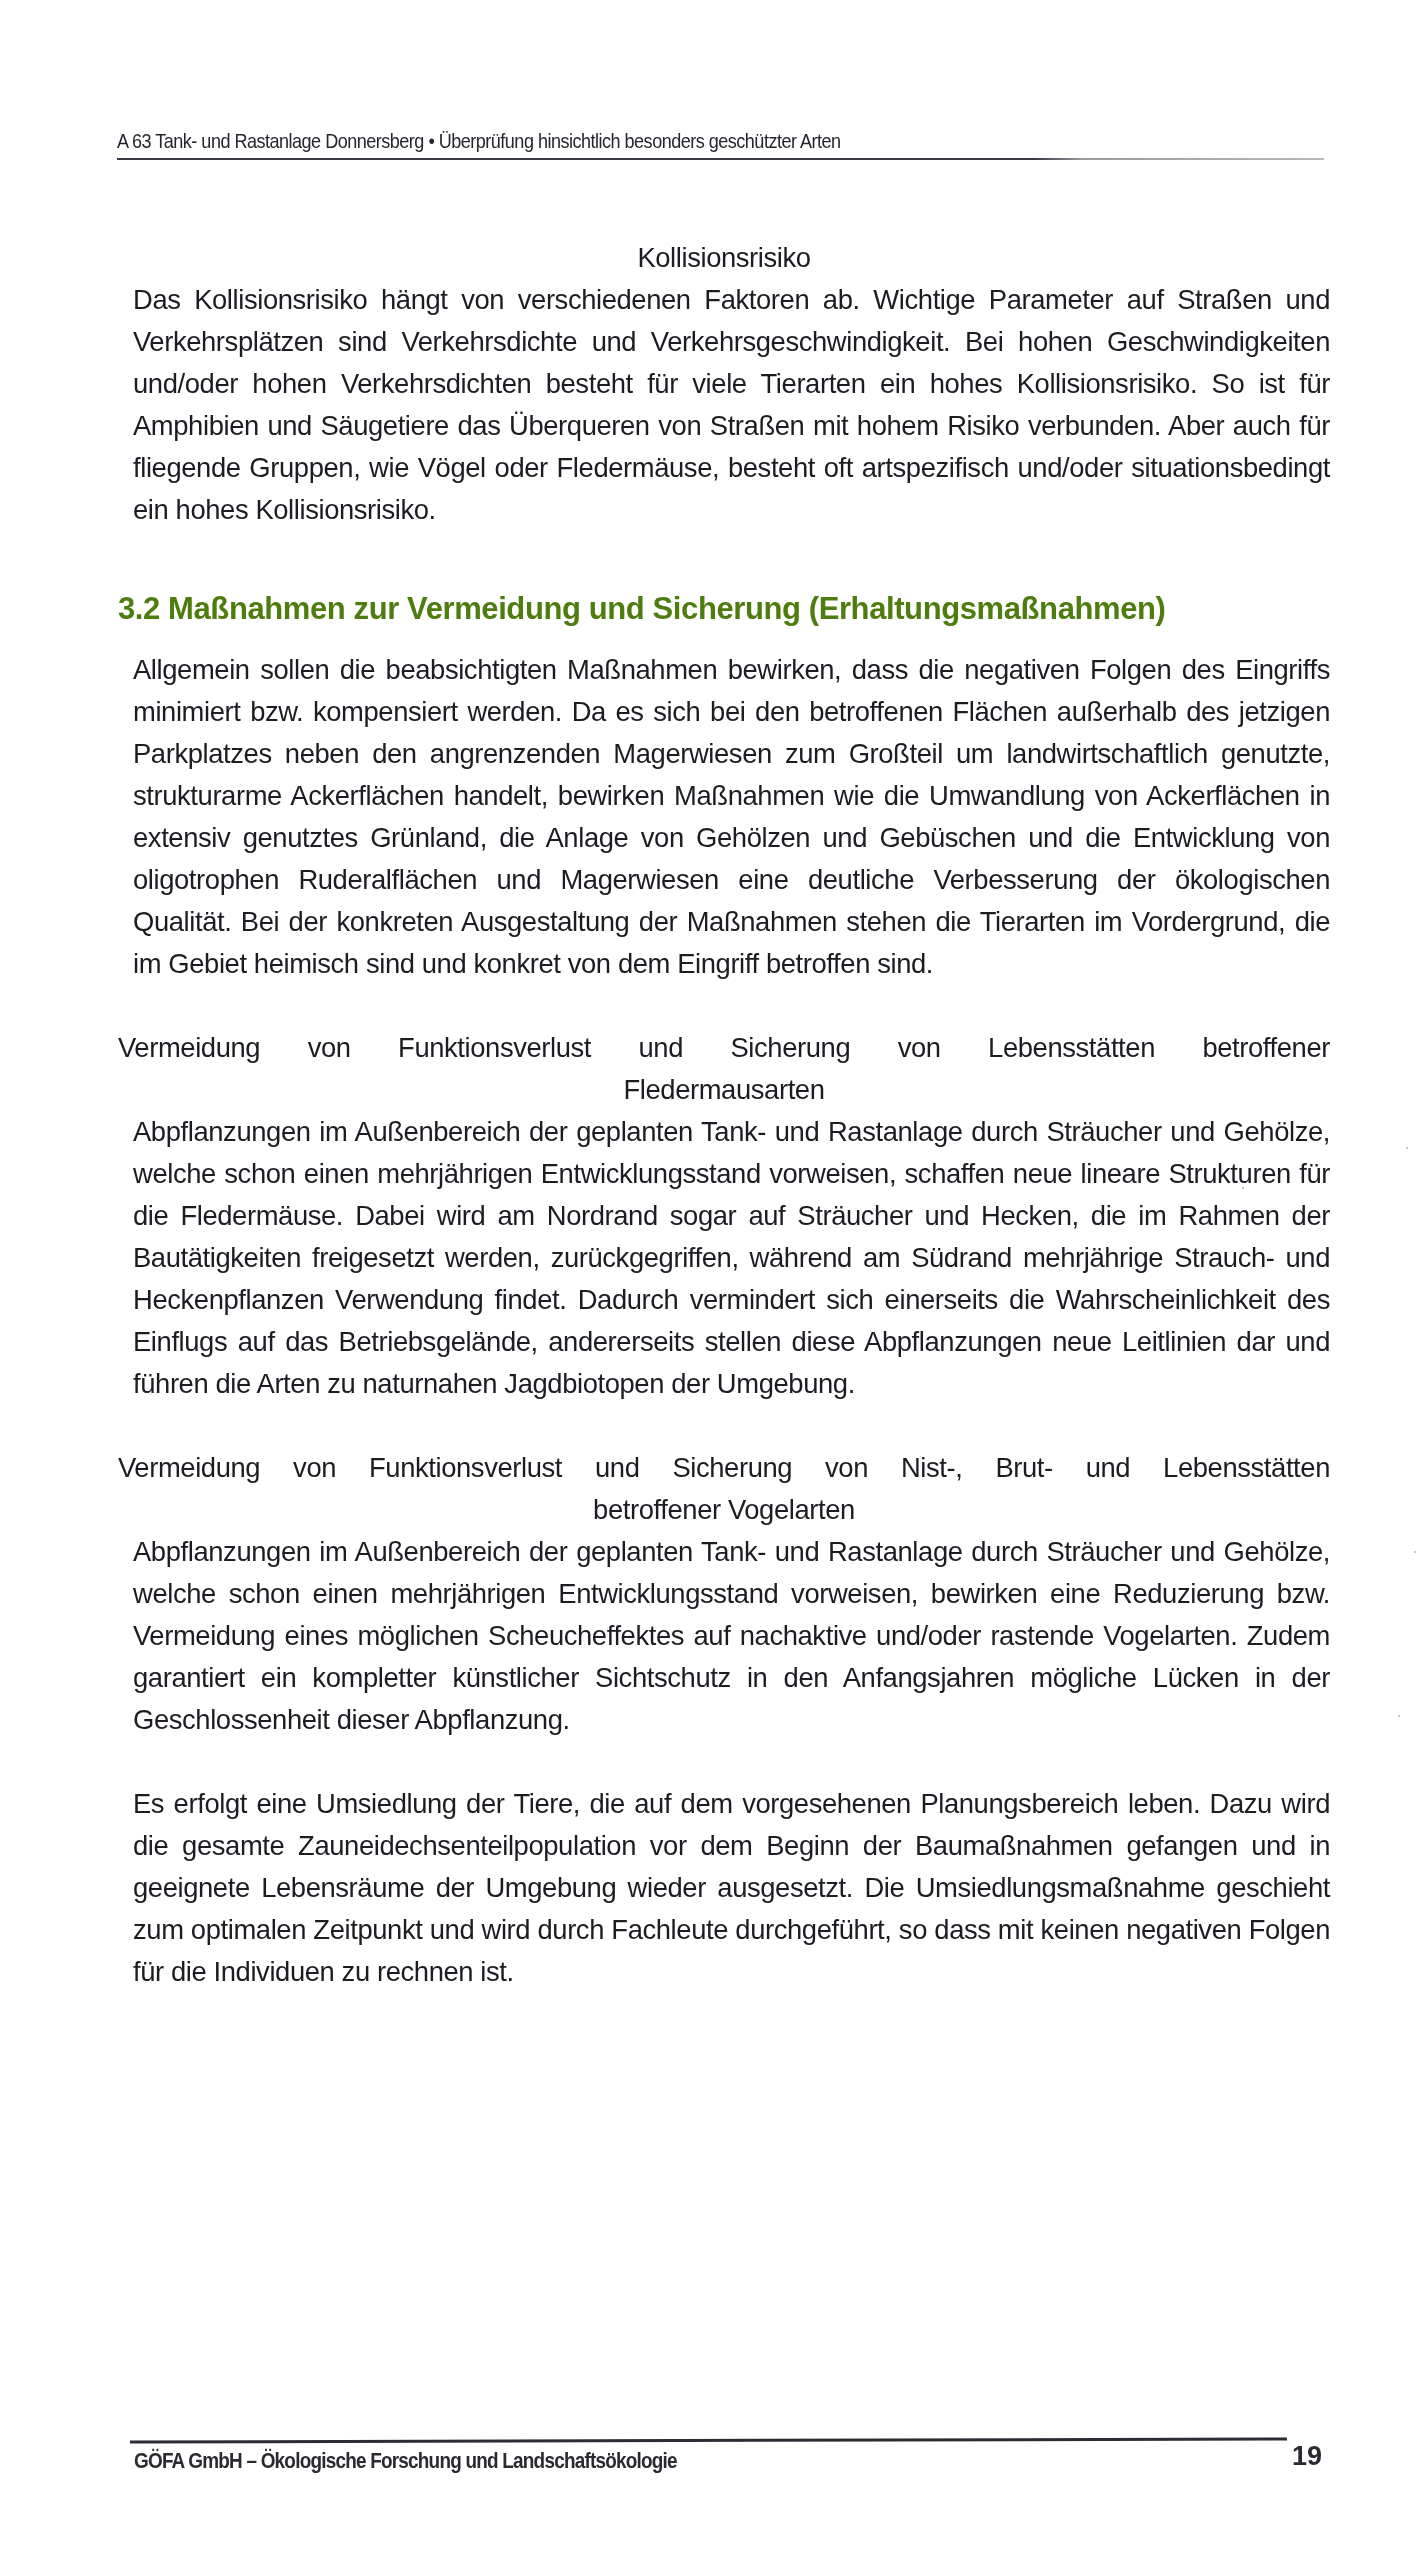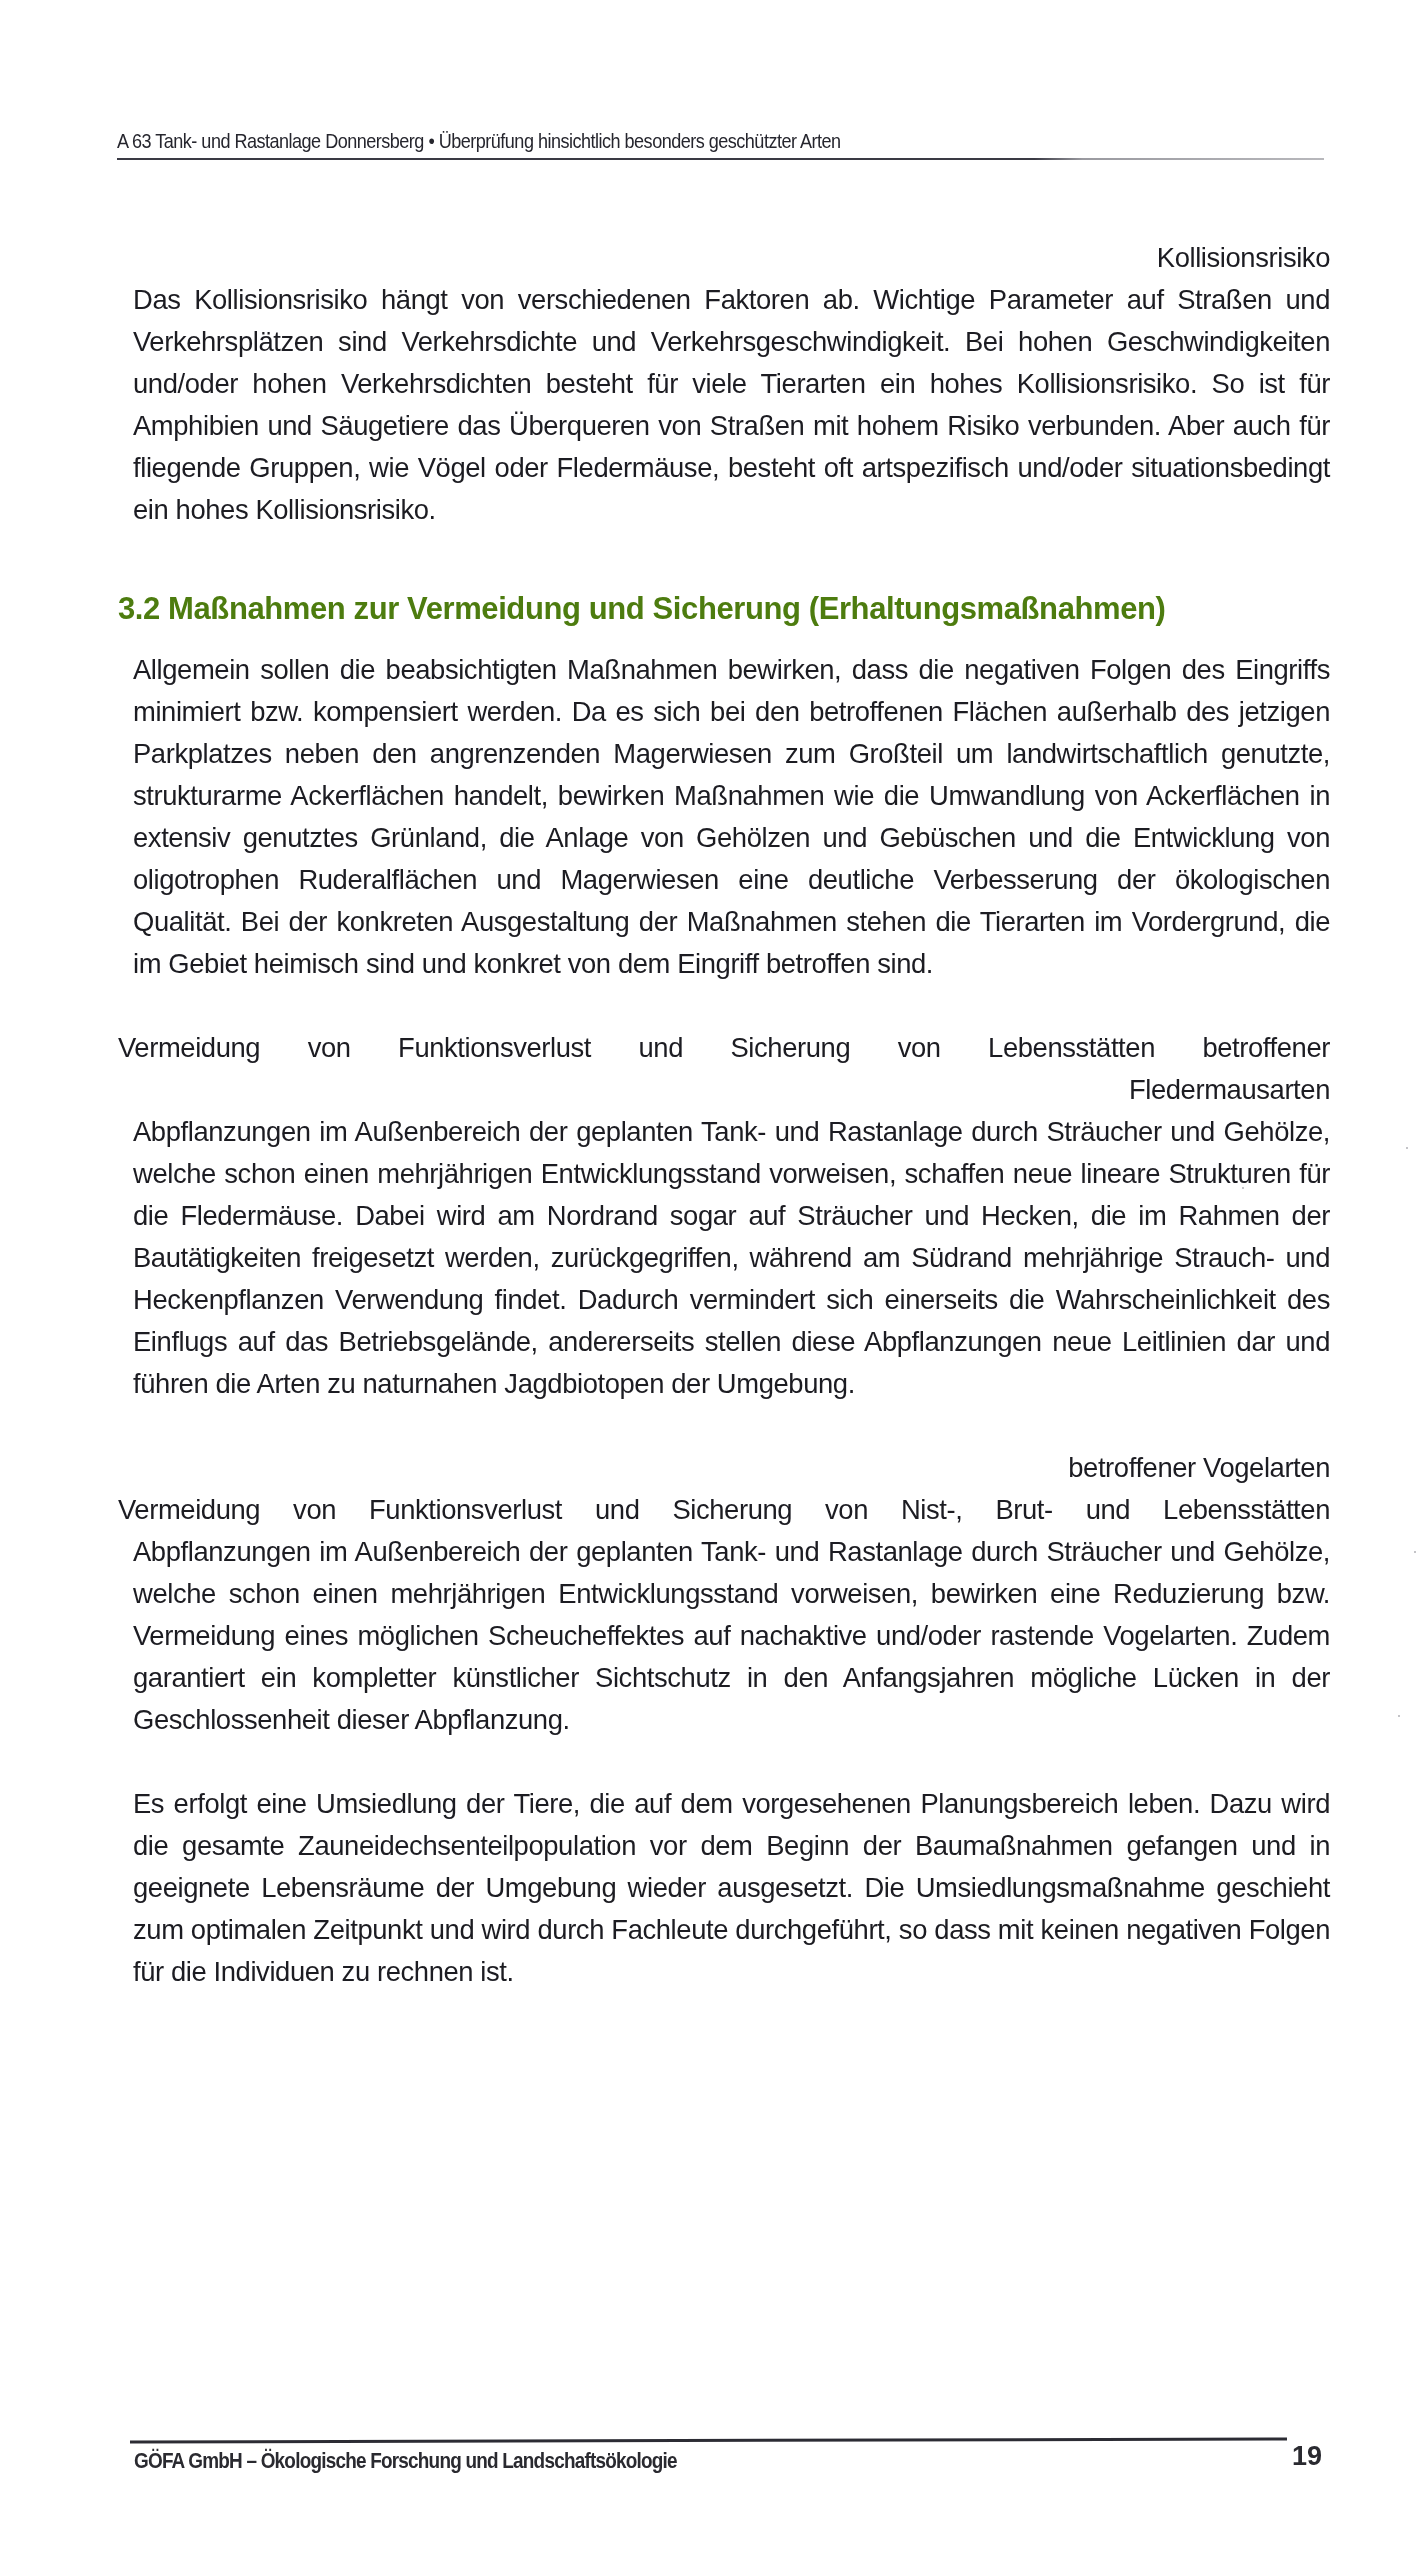--- a/index.html
+++ b/index.html
@@ -53,21 +53,21 @@
       width: 1212px;
     }
     .p {
       font-size: 27.4px;
       line-height: 42px;
       text-align: justify;
       margin: 0;
       letter-spacing: -0.4px;
       word-spacing: 0px;
     }
-    .p.left { text-align: right; }
+    .p.left { text-align: center; }
     .p.no-justify-last { text-align-last: left; margin-left: 15px; }
     .gap-1 { height: 42px; }
     .gap-2 { height: 58px; }
     .section-heading {
       font-size: 31px;
       font-weight: bold;
       line-height: 40px;
       margin: 0;
       letter-spacing: -0.4px;
       color: #4d7c0f;
@@ -146,22 +146,22 @@
 
     <section>
       <p class="p justify-line">Vermeidung von Funktionsverlust und Sicherung von Lebensstätten betroffener</p>
       <p class="p left">Fledermausarten</p>
       <p class="p no-justify-last">Abpflanzungen im Außenbereich der geplanten Tank- und Rastanlage durch Sträucher und Gehölze, welche schon einen mehrjährigen Entwicklungsstand vorweisen, schaffen neue lineare Strukturen für die Fledermäuse. Dabei wird am Nordrand sogar auf Sträucher und Hecken, die im Rahmen der Bautätigkeiten freigesetzt werden, zurückgegriffen, während am Südrand mehrjährige Strauch- und Heckenpflanzen Verwendung findet. Dadurch vermindert sich einerseits die Wahrscheinlichkeit des Einflugs auf das Betriebsgelände, andererseits stellen diese Abpflanzungen neue Leitlinien dar und führen die Arten zu naturnahen Jagdbiotopen der Umgebung.</p>
     </section>
 
     <div class="gap-1"></div>
 
     <section>
+      <p class="p justify-line">Vermeidung von Funktionsverlust und Sicherung von Nist-, Brut- und Lebensstätten</p>
       <p class="p left">betroffener Vogelarten</p>
-      <p class="p justify-line">Vermeidung von Funktionsverlust und Sicherung von Nist-, Brut- und Lebensstätten</p>
       <p class="p no-justify-last">Abpflanzungen im Außenbereich der geplanten Tank- und Rastanlage durch Sträucher und Gehölze, welche schon einen mehrjährigen Entwicklungsstand vorweisen, bewirken eine Reduzierung bzw. Vermeidung eines möglichen Scheucheffektes auf nachaktive und/oder rastende Vogelarten. Zudem garantiert ein kompletter künstlicher Sichtschutz in den Anfangsjahren mögliche Lücken in der Geschlossenheit dieser Abpflanzung.</p>
     </section>
 
     <div class="gap-1"></div>
 
     <section>
       <p class="p no-justify-last">Es erfolgt eine Umsiedlung der Tiere, die auf dem vorgesehenen Planungsbereich leben. Dazu wird die gesamte Zauneidechsenteilpopulation vor dem Beginn der Baumaßnahmen gefangen und in geeignete Lebensräume der Umgebung wieder ausgesetzt. Die Umsiedlungsmaßnahme geschieht zum optimalen Zeitpunkt und wird durch Fachleute durchgeführt, so dass mit keinen negativen Folgen für die Individuen zu rechnen ist.</p>
     </section>
 
   </div>

